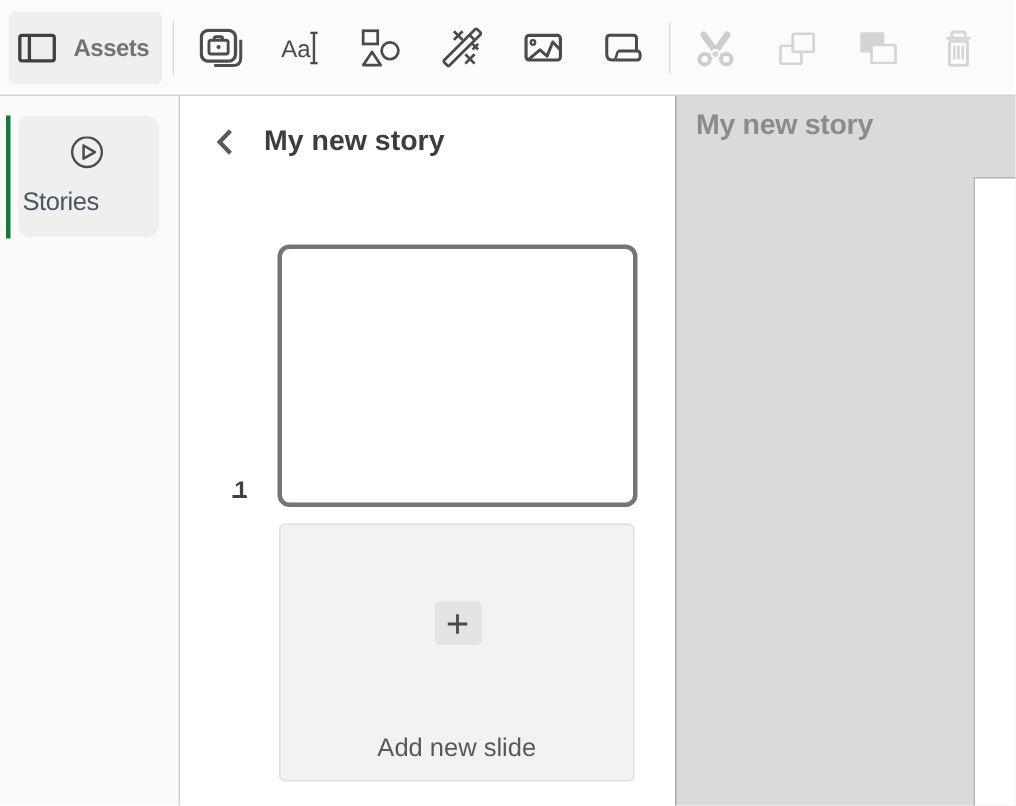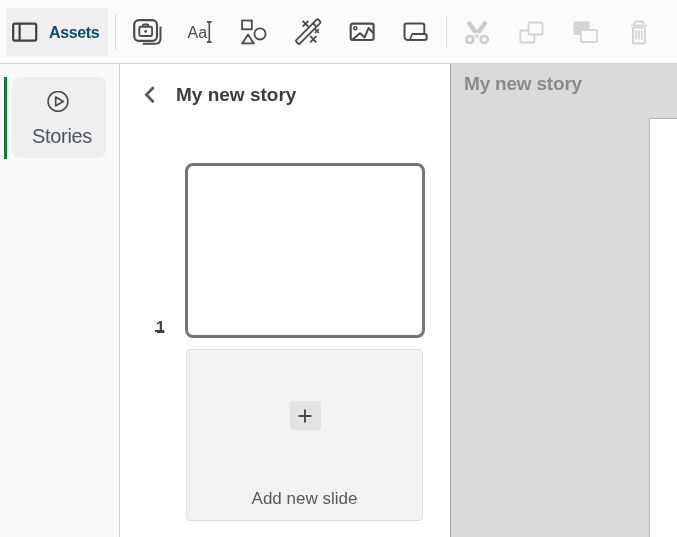--- a/index.html
+++ b/index.html
@@ -11,21 +11,21 @@
 </head>
 <body>
 
 <div class="abs" style="left:0;top:0;width:677px;height:64px;background:#fbfbfb;border-bottom:1px solid #d2d2d2;"></div>
 
 <div class="abs" style="left:6px;top:8px;width:102px;height:48px;background:#efefef;border-radius:4px;"></div>
 <svg class="abs" style="left:12px;top:22px;" width="26" height="20" viewBox="0 0 26 20">
   <rect x="1.2" y="1.6" width="23" height="17" rx="1.6" fill="none" stroke="#404040" stroke-width="2.2"></rect>
   <line x1="7.6" y1="1.6" x2="7.6" y2="18.6" stroke="#404040" stroke-width="2.2"></line>
 </svg>
-<div class="abs" style="left:49px;top:24px;font-size:16px;font-weight:bold;color:#0c4a6e;letter-spacing:-0.35px;text-align:right;">Assets</div>
+<div class="abs" style="left:49px;top:24px;font-size:16px;font-weight:bold;color:#737373;letter-spacing:-0.35px;text-align:right;">Assets</div>
 
 <div class="abs" style="left:115px;top:14px;width:1px;height:36px;background:#dcdcdc;"></div>
 
 <svg class="abs" style="left:133px;top:19px;" width="29" height="26" viewBox="0 0 29 26">
   <path d="M27.5,7.5 V19.5 Q27.5,24.7 22.3,24.7 H9.8" fill="none" stroke="#4c4c4c" stroke-width="2"></path>
   <rect x="1.2" y="1.2" width="22.8" height="20.6" rx="4.6" fill="#fbfbfb" stroke="#4c4c4c" stroke-width="2.2"></rect>
   <path d="M9.8,7.8 V6.8 Q9.8,5.5 11.1,5.5 H14.1 Q15.4,5.5 15.4,6.8 V7.8" fill="none" stroke="#4c4c4c" stroke-width="1.9"></path>
   <rect x="6.3" y="7.8" width="12.8" height="9.2" rx="1.4" fill="none" stroke="#4c4c4c" stroke-width="1.9"></rect>
   <circle cx="12.7" cy="12.4" r="1.4" fill="#4c4c4c"></circle>
 </svg>
@@ -95,21 +95,21 @@
   <line x1="13.8" y1="10.5" x2="13.8" y2="19.5" stroke="#d6d6d6" stroke-width="1.8"></line>
 </svg>
 
 <div class="abs" style="left:0;top:64px;width:120px;height:473px;background:#fafafa;border-right:1px solid #cfcfcf;"></div>
 <div class="abs" style="left:4px;top:77px;width:3px;height:82px;background:#0e7d3a;"></div>
 <div class="abs" style="left:12px;top:77px;width:94px;height:81px;background:#efefef;border-radius:8px;"></div>
 <svg class="abs" style="left:46px;top:91px;" width="24" height="24" viewBox="0 0 24 24">
   <circle cx="12" cy="10.4" r="9.9" fill="none" stroke="#4d4d4d" stroke-width="1.6"></circle>
   <path d="M9.7,6 L17.3,10.4 L9.7,14.8 Z" fill="none" stroke="#4d4d4d" stroke-width="1.7" stroke-linejoin="round"></path>
 </svg>
-<div class="abs" style="left:15px;top:125px;width:94px;text-align:center;font-size:20px;color:#4b5463;letter-spacing:-0.3px;">Stories</div>
+<div class="abs" style="left:15px;top:125px;width:94px;text-align:left;font-size:17px;color:#4b5463;letter-spacing:-0.3px;">Stories</div>
 
 <svg class="abs" style="left:142px;top:85px;" width="16" height="20" viewBox="0 0 16 20">
   <path d="M11.6,2.2 L4.4,9.7 L11.6,17.2" fill="none" stroke="#595959" stroke-width="2.8"></path>
 </svg>
 <div class="abs" style="left:176px;top:84px;font-size:19px;font-weight:bold;color:#3d3d3d;">My new story</div>
 
 <div class="abs" style="left:185px;top:163px;width:240px;height:175px;background:#fff;border:3px solid #757575;border-radius:8px;"></div>
 <div class="abs" style="left:140px;top:319px;width:25px;text-align:right;font-size:16px;font-weight:bold;color:#404040;">1</div>
 <div class="abs" style="left:155px;top:329.5px;width:9px;height:2.4px;background:#404040;"></div>
 

